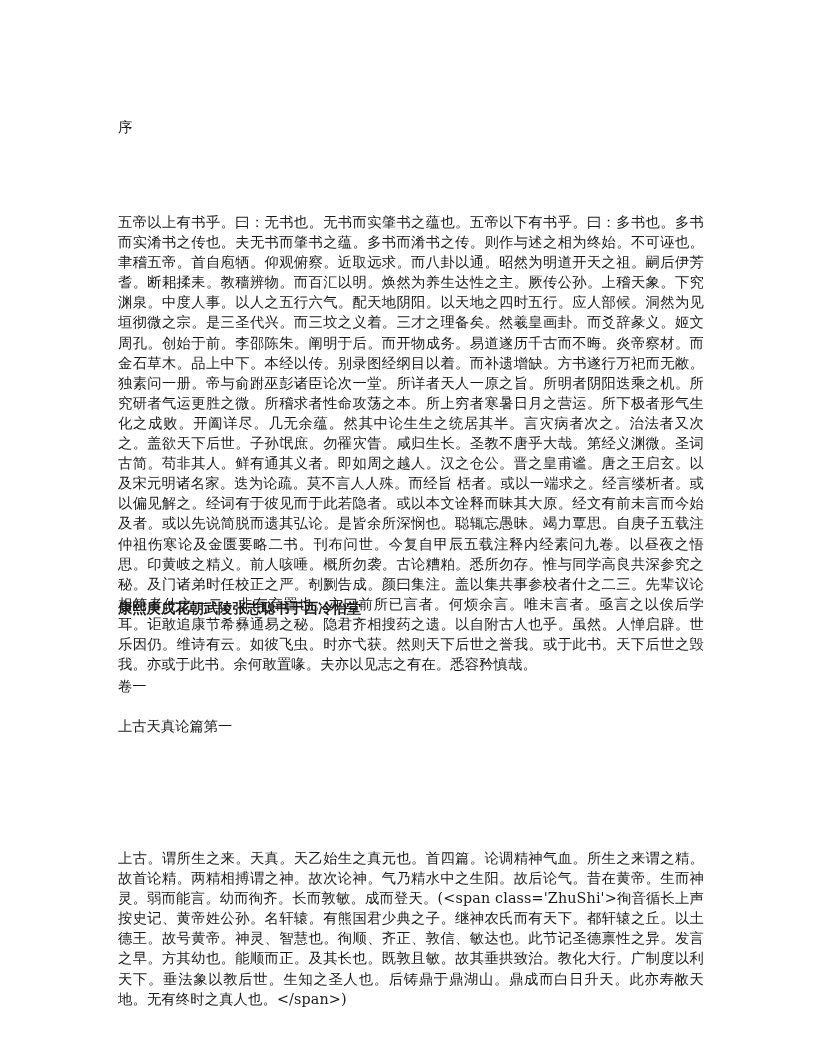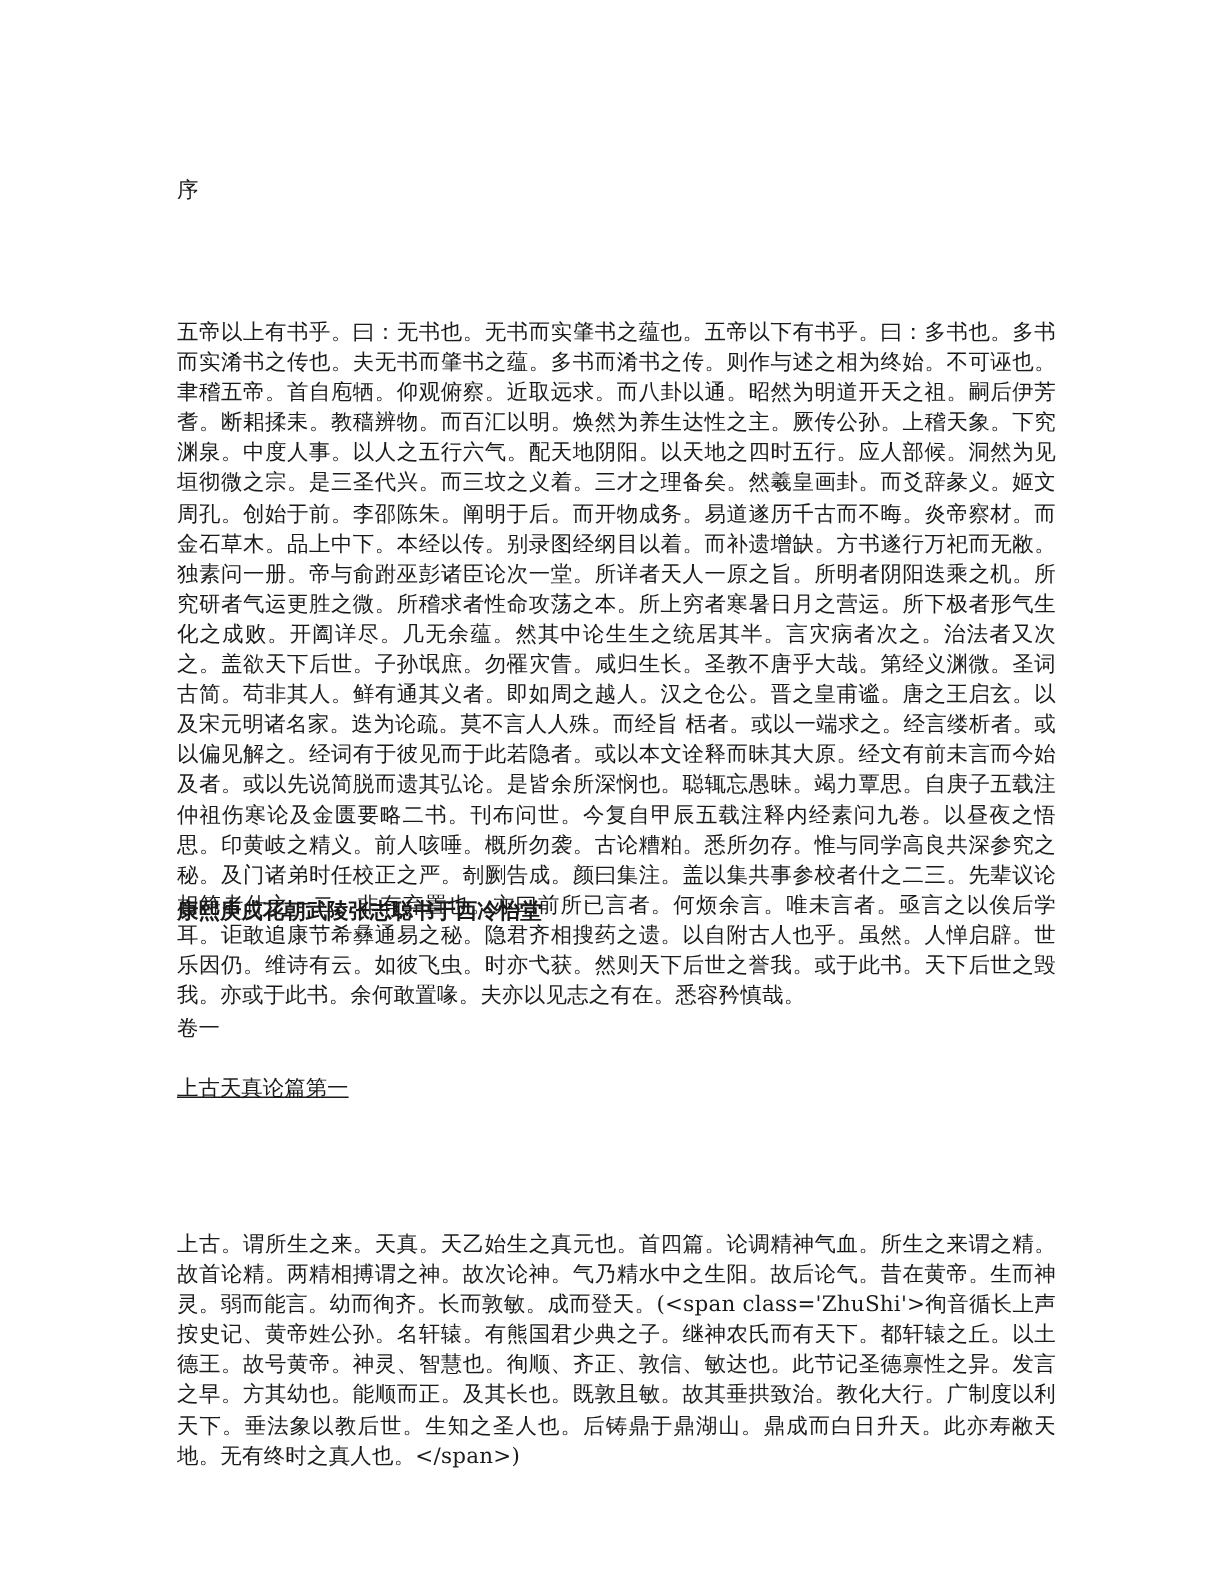--- a/index.html
+++ b/index.html
@@ -15,15 +15,15 @@
 </head>
 <body>
 
 <div class="block heading" style="top:117px;">序</div>
 
 <div class="block para" style="top:176px;">五帝以上有书乎。曰：无书也。无书而实肇书之蕴也。五帝以下有书乎。曰：多书也。多书而实淆书之传也。夫无书而肇书之蕴。多书而淆书之传。则作与述之相为终始。不可诬也。聿稽五帝。首自庖牺。仰观俯察。近取远求。而八卦以通。昭然为明道开天之祖。嗣后伊芳耆。断耜揉耒。教穑辨物。而百汇以明。焕然为养生达性之主。厥传公孙。上稽天象。下究渊泉。中度人事。以人之五行六气。配天地阴阳。以天地之四时五行。应人部候。洞然为见垣彻微之宗。是三圣代兴。而三坟之义着。三才之理备矣。然羲皇画卦。而爻辞彖义。姬文周孔。创始于前。李邵陈朱。阐明于后。而开物成务。易道遂历千古而不晦。炎帝察材。而金石草木。品上中下。本经以传。别录图经纲目以着。而补遗增缺。方书遂行万祀而无敝。独素问一册。帝与俞跗巫彭诸臣论次一堂。所详者天人一原之旨。所明者阴阳迭乘之机。所究研者气运更胜之微。所稽求者性命攻荡之本。所上穷者寒暑日月之营运。所下极者形气生化之成败。开阖详尽。几无余蕴。然其中论生生之统居其半。言灾病者次之。治法者又次之。盖欲天下后世。子孙氓庶。勿罹灾眚。咸归生长。圣教不唐乎大哉。第经义渊微。圣词古简。苟非其人。鲜有通其义者。即如周之越人。汉之仓公。晋之皇甫谧。唐之王启玄。以及宋元明诸名家。迭为论疏。莫不言人人殊。而经旨 栝者。或以一端求之。经言缕析者。或以偏见解之。经词有于彼见而于此若隐者。或以本文诠释而昧其大原。经文有前未言而今始及者。或以先说简脱而遗其弘论。是皆余所深悯也。聪辄忘愚昧。竭力覃思。自庚子五载注仲祖伤寒论及金匮要略二书。刊布问世。今复自甲辰五载注释内经素问九卷。以昼夜之悟思。印黄岐之精义。前人咳唾。概所勿袭。古论糟粕。悉所勿存。惟与同学高良共深参究之秘。及门诸弟时任校正之严。剞劂告成。颜曰集注。盖以集共事参校者什之二三。先辈议论相符者什之一二。非有弃置也。亦曰前所已言者。何烦余言。唯未言者。亟言之以俟后学耳。讵敢追康节希彝通易之秘。隐君齐相搜药之遗。以自附古人也乎。虽然。人惮启辟。世乐因仍。维诗有云。如彼飞虫。时亦弋获。然则天下后世之誉我。或于此书。天下后世之毁我。亦或于此书。余何敢置喙。夫亦以见志之有在。悉容矜慎哉。</div>
 
 <div class="block heading" style="top:598px;font-weight:bold;">康熙庚戌花朝武陵张志聪书于西冷怡堂</div>
 
 <div class="block heading" style="top:676px;">卷一</div>
-<div class="block heading" style="top:716px;text-decoration:underline;">上古天真论篇第一</div>
+<div class="block heading" style="top:716px;">上古天真论篇第一</div>
 
-<div class="block para" style="top:784px;">上古。谓所生之来。天真。天乙始生之真元也。首四篇。论调精神气血。所生之来谓之精。故首论精。两精相搏谓之神。故次论神。气乃精水中之生阳。故后论气。昔在黄帝。生而神灵。弱而能言。幼而徇齐。长而敦敏。成而登天。(&lt;span class='ZhuShi'&gt;徇音循长上声按史记、黄帝姓公孙。名轩辕。有熊国君少典之子。继神农氏而有天下。都轩辕之丘。以土德王。故号黄帝。神灵、智慧也。徇顺、齐正、敦信、敏达也。此节记圣德禀性之异。发言之早。方其幼也。能顺而正。及其长也。既敦且敏。故其垂拱致治。教化大行。广制度以利天下。垂法象以教后世。生知之圣人也。后铸鼎于鼎湖山。鼎成而白日升天。此亦寿敝天地。无有终时之真人也。&lt;/span&gt;)</div>
+<div class="block para" style="top:812px;">上古。谓所生之来。天真。天乙始生之真元也。首四篇。论调精神气血。所生之来谓之精。故首论精。两精相搏谓之神。故次论神。气乃精水中之生阳。故后论气。昔在黄帝。生而神灵。弱而能言。幼而徇齐。长而敦敏。成而登天。(&lt;span class='ZhuShi'&gt;徇音循长上声按史记、黄帝姓公孙。名轩辕。有熊国君少典之子。继神农氏而有天下。都轩辕之丘。以土德王。故号黄帝。神灵、智慧也。徇顺、齐正、敦信、敏达也。此节记圣德禀性之异。发言之早。方其幼也。能顺而正。及其长也。既敦且敏。故其垂拱致治。教化大行。广制度以利天下。垂法象以教后世。生知之圣人也。后铸鼎于鼎湖山。鼎成而白日升天。此亦寿敝天地。无有终时之真人也。&lt;/span&gt;)</div>
 
 </body></html>

